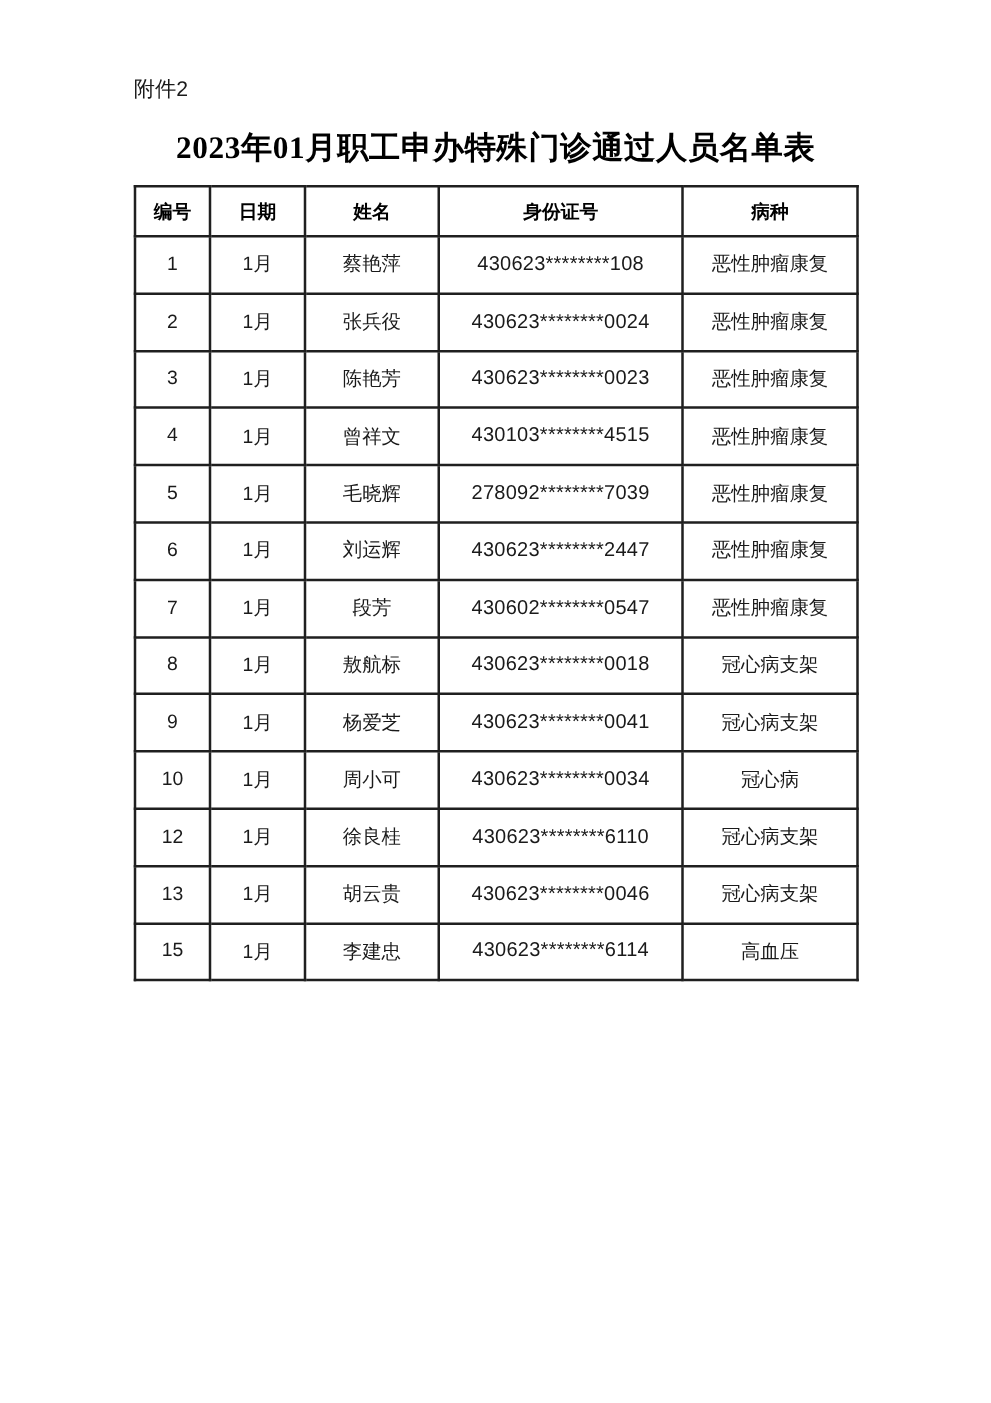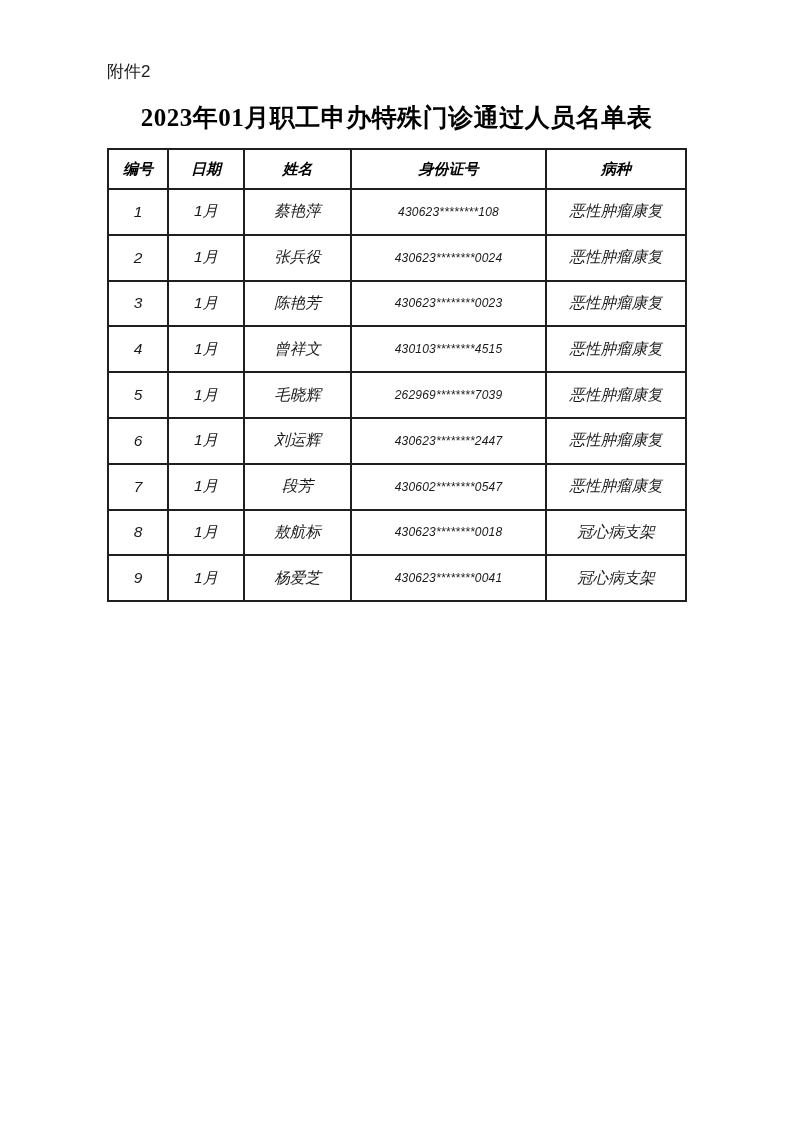--- a/index.html
+++ b/index.html
@@ -38,21 +38,20 @@
     color: #000000;
   }
   table.roster {
     position: absolute;
     left: 107px;
     top: 148px;
     width: 578px;
     border-collapse: collapse;
     table-layout: fixed;
     background: #ffffff;
-    font-style: italic;
   }
   table.roster col.c-no      { width: 60px; }
   table.roster col.c-date    { width: 76px; }
   table.roster col.c-name    { width: 107px; }
   table.roster col.c-id      { width: 195px; }
   table.roster col.c-disease { width: 140px; }
   table.roster th, table.roster td {
     border: 2px solid var(--border-color, #1f1f1f);
     text-align: center;
     vertical-align: middle;
@@ -66,21 +65,21 @@
     font-weight: 700;
     color: #000000;
   }
   table.roster td {
     height: 43.8px;
     font-size: 15.5px;
     font-weight: 400;
     color: var(--text-color, #1a1a1a);
   }
   table.roster td[data-name="cell-id"] {
-    font-size: 12px;
+    font-size: 16px;
     letter-spacing: 0.2px;
   }
 </style>
 </head>
 <body>
 
 <div class="page" data-name="document-page" style="--page-bg: #ffffff; --text-color: #1a1a1a; --border-color: #1f1f1f;">
   <div class="attachment-label" data-name="attachment-label">附件2</div>
 
   <div class="doc-title" data-name="page-title">2023年01月职工申办特殊门诊通过人员名单表</div>
@@ -128,21 +127,21 @@
           <td data-name="cell-no">4</td>
           <td data-name="cell-date">1月</td>
           <td data-name="cell-name">曾祥文</td>
           <td data-name="cell-id">430103********4515</td>
           <td data-name="cell-disease">恶性肿瘤康复</td>
         </tr>
         <tr data-name="table-row">
           <td data-name="cell-no">5</td>
           <td data-name="cell-date">1月</td>
           <td data-name="cell-name">毛晓辉</td>
-          <td data-name="cell-id">262969********7039</td>
+          <td data-name="cell-id">278092********7039</td>
           <td data-name="cell-disease">恶性肿瘤康复</td>
         </tr>
         <tr data-name="table-row">
           <td data-name="cell-no">6</td>
           <td data-name="cell-date">1月</td>
           <td data-name="cell-name">刘运辉</td>
           <td data-name="cell-id">430623********2447</td>
           <td data-name="cell-disease">恶性肿瘤康复</td>
         </tr>
         <tr data-name="table-row">
@@ -158,16 +157,44 @@
           <td data-name="cell-name">敖航标</td>
           <td data-name="cell-id">430623********0018</td>
           <td data-name="cell-disease">冠心病支架</td>
         </tr>
         <tr data-name="table-row">
           <td data-name="cell-no">9</td>
           <td data-name="cell-date">1月</td>
           <td data-name="cell-name">杨爱芝</td>
           <td data-name="cell-id">430623********0041</td>
           <td data-name="cell-disease">冠心病支架</td>
+        </tr>
+        <tr data-name="table-row">
+          <td data-name="cell-no">10</td>
+          <td data-name="cell-date">1月</td>
+          <td data-name="cell-name">周小可</td>
+          <td data-name="cell-id">430623********0034</td>
+          <td data-name="cell-disease">冠心病</td>
+        </tr>
+        <tr data-name="table-row">
+          <td data-name="cell-no">12</td>
+          <td data-name="cell-date">1月</td>
+          <td data-name="cell-name">徐良桂</td>
+          <td data-name="cell-id">430623********6110</td>
+          <td data-name="cell-disease">冠心病支架</td>
+        </tr>
+        <tr data-name="table-row">
+          <td data-name="cell-no">13</td>
+          <td data-name="cell-date">1月</td>
+          <td data-name="cell-name">胡云贵</td>
+          <td data-name="cell-id">430623********0046</td>
+          <td data-name="cell-disease">冠心病支架</td>
+        </tr>
+        <tr data-name="table-row">
+          <td data-name="cell-no">15</td>
+          <td data-name="cell-date">1月</td>
+          <td data-name="cell-name">李建忠</td>
+          <td data-name="cell-id">430623********6114</td>
+          <td data-name="cell-disease">高血压</td>
         </tr>
       </tbody>
   </table>
 </div>
 
 </body></html>

